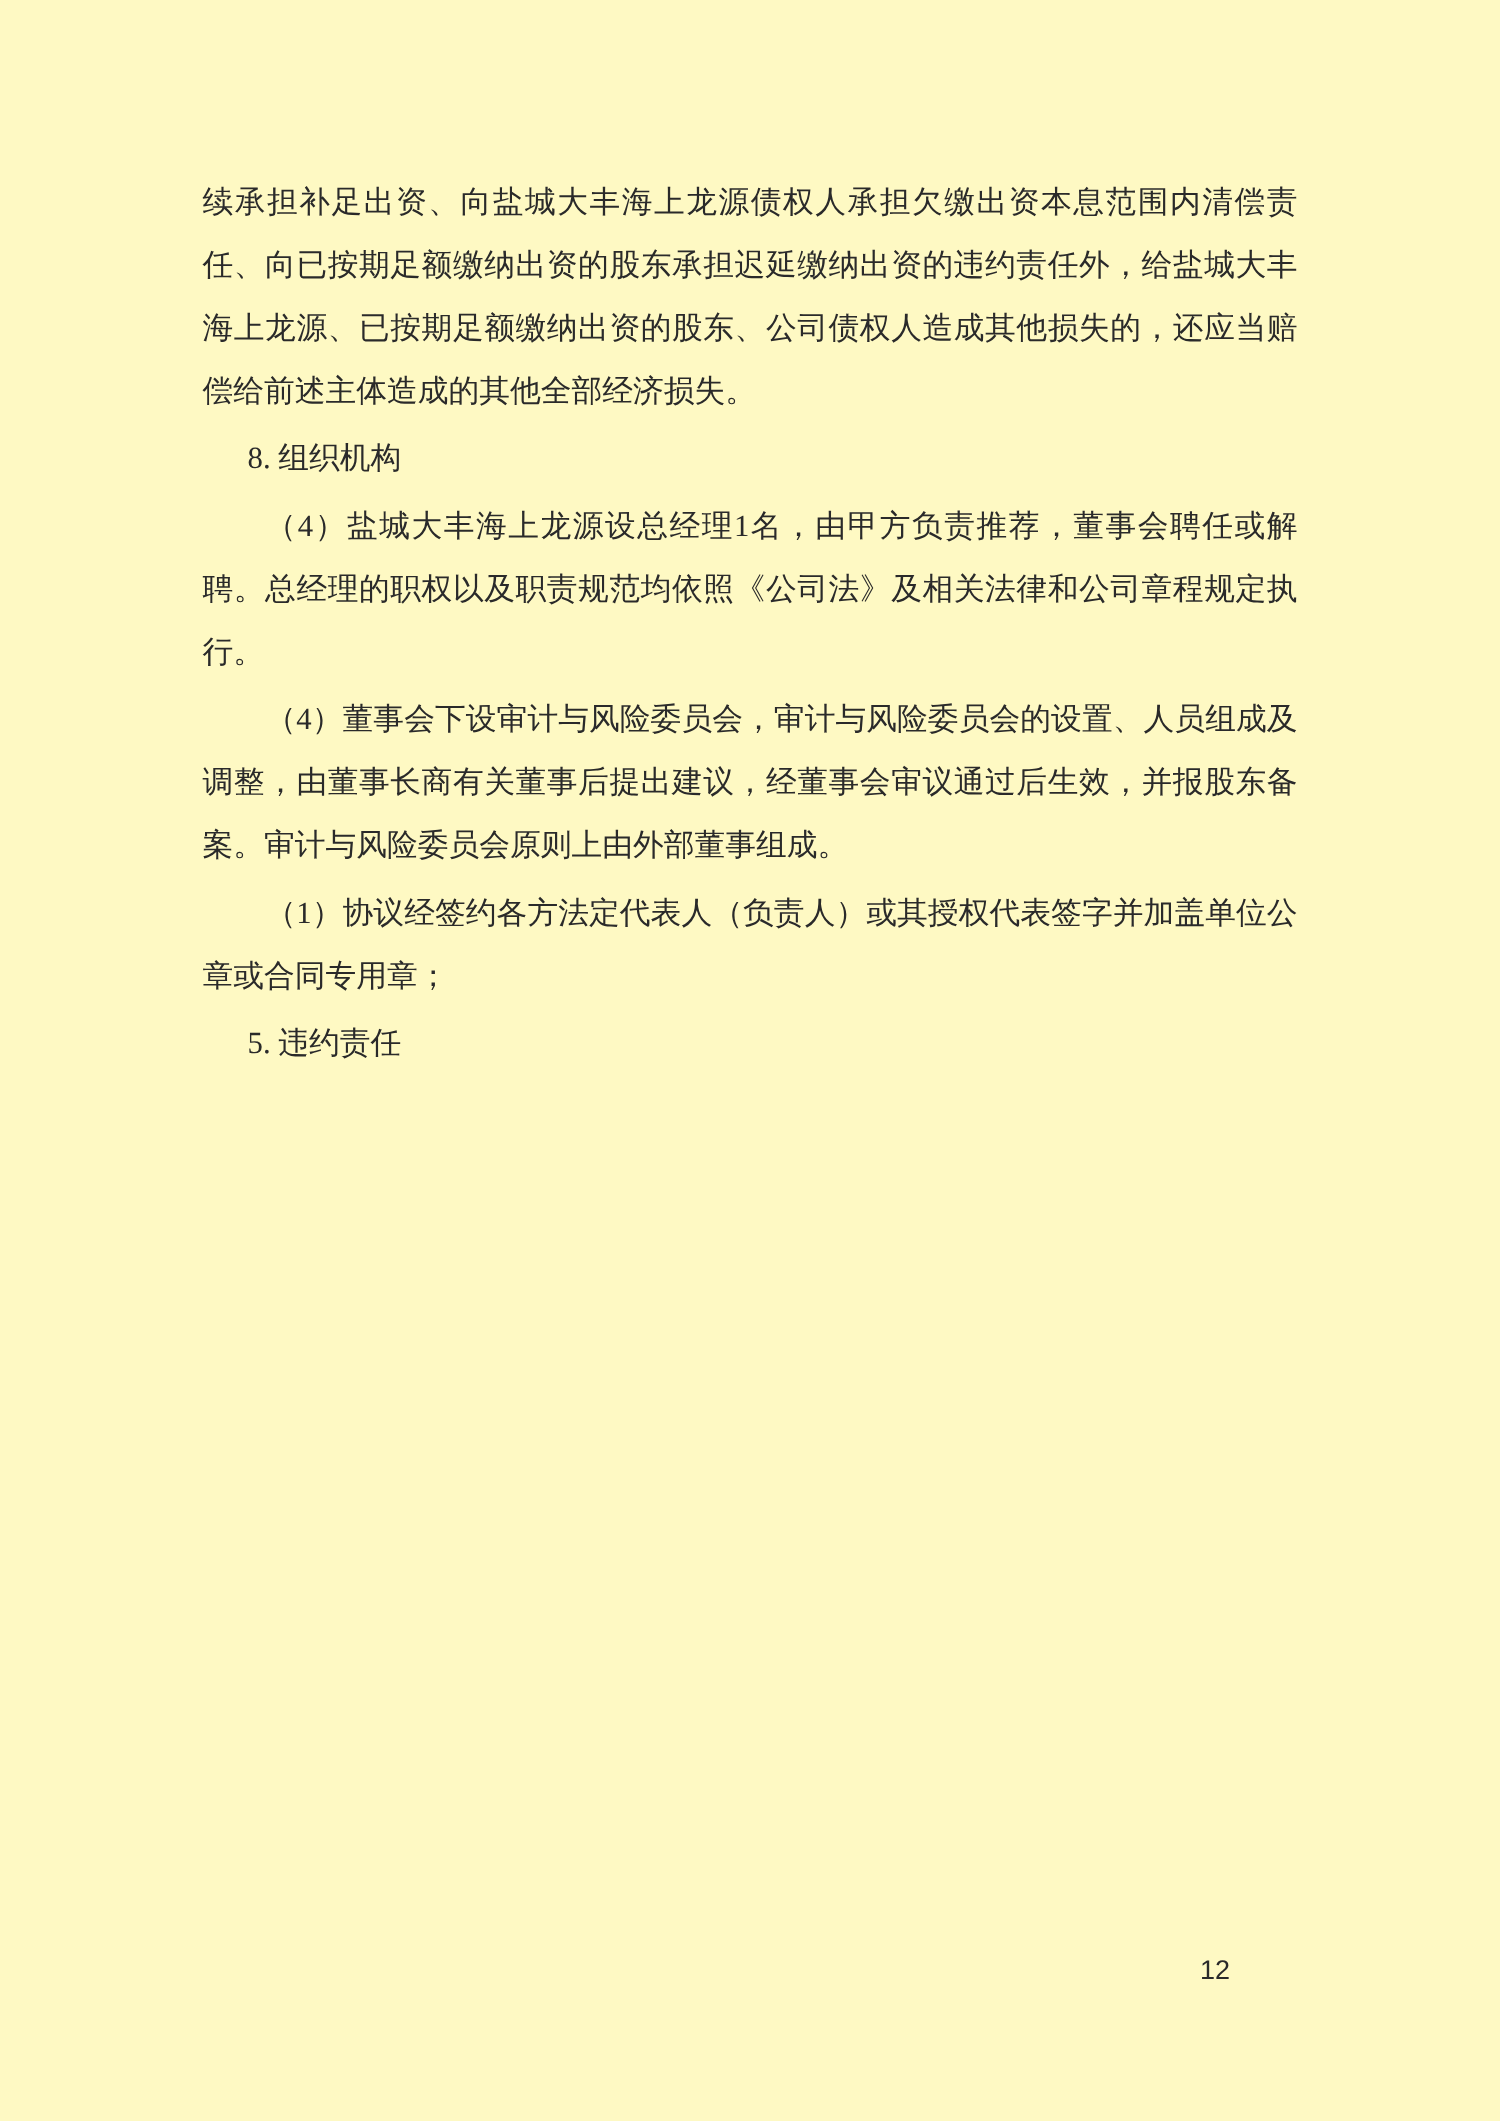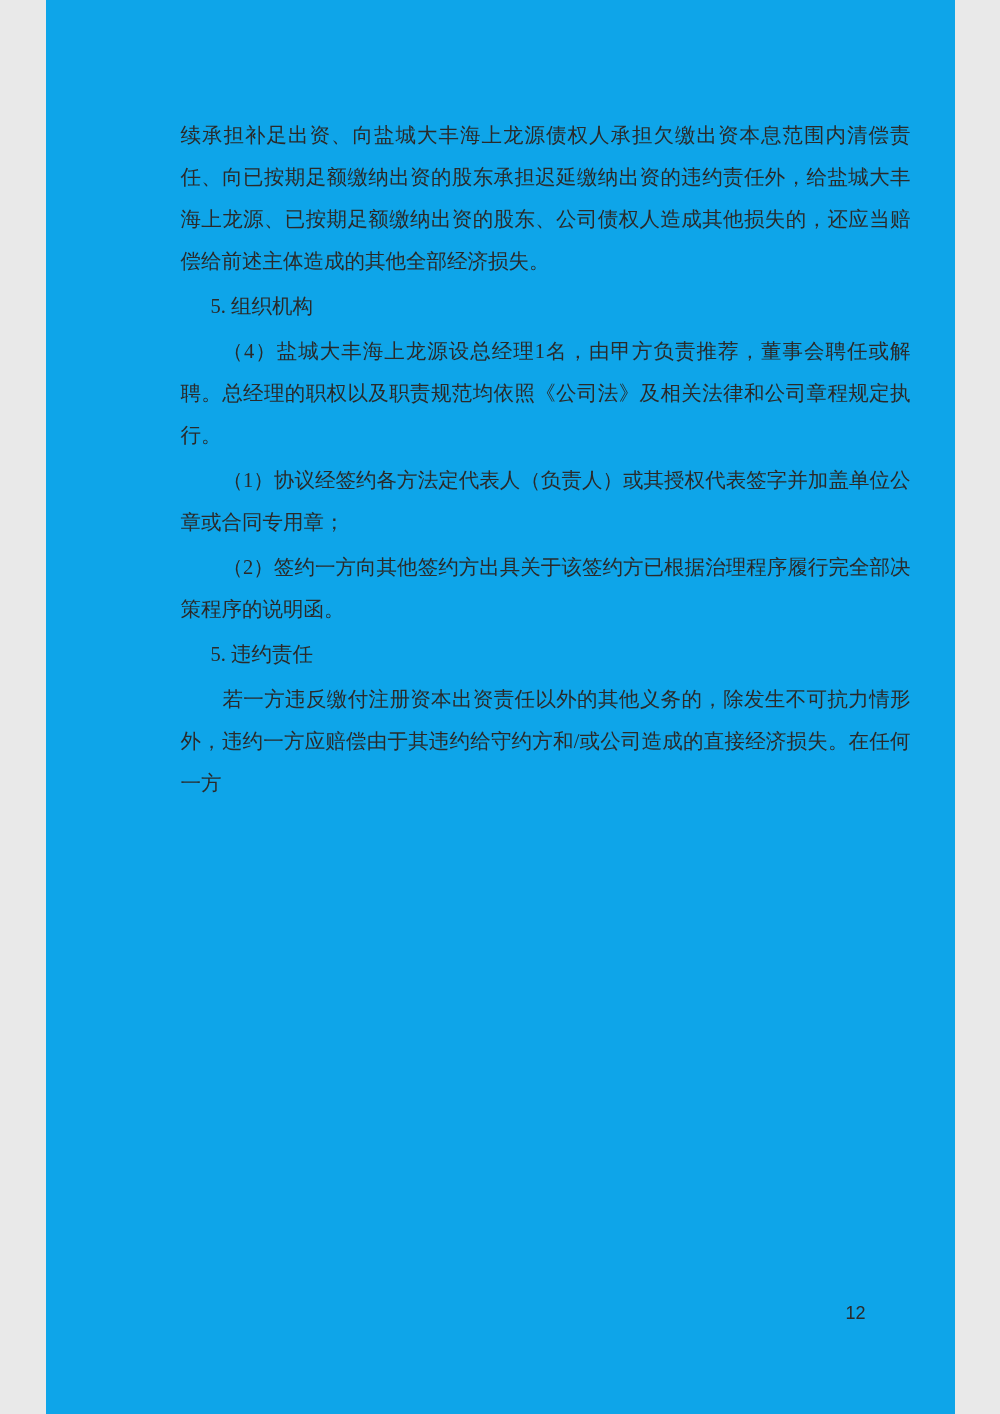--- a/index.html
+++ b/index.html
@@ -2,24 +2,24 @@
 <html><head>
 <meta charset="utf-8">
 <style>
   html, body {
     margin: 0;
     padding: 0;
     background: #e9e9e9;
   }
   .page {
     position: relative;
-    width: 909px;
+    width: 1000px;
     height: 1414px;
     margin: 0 auto;
-    background: #0ea5e9;
+    background: #fef9c3;
     overflow: hidden;
     font-family: "Liberation Serif", "DejaVu Serif", serif;
   }
   .doc {
     position: absolute;
     top: 114px;
     left: 135px;
     width: 730px;
     color: #2a2a2a;
     font-size: 20.5px;
@@ -51,21 +51,20 @@
     font-size: 18px;
     line-height: 24px;
   }
 </style>
 </head>
 <body>
 
 <div class="page">
   <div class="doc">
     <p class="no-indent">续承担补足出资、向盐城大丰海上龙源债权人承担欠缴出资本息范围内清偿责任、向已按期足额缴纳出资的股东承担迟延缴纳出资的违约责任外，给盐城大丰海上龙源、已按期足额缴纳出资的股东、公司债权人造成其他损失的，还应当赔偿给前述主体造成的其他全部经济损失。</p>
-    <p class="heading">5. 组织机构</p>
+    <p class="heading">8. 组织机构</p>
     <p class="body-indent">（4）盐城大丰海上龙源设总经理1名，由甲方负责推荐，董事会聘任或解聘。总经理的职权以及职责规范均依照《公司法》及相关法律和公司章程规定执行。</p>
+    <p class="body-indent">（4）董事会下设审计与风险委员会，审计与风险委员会的设置、人员组成及调整，由董事长商有关董事后提出建议，经董事会审议通过后生效，并报股东备案。审计与风险委员会原则上由外部董事组成。</p>
     <p class="body-indent">（1）协议经签约各方法定代表人（负责人）或其授权代表签字并加盖单位公章或合同专用章；</p>
-    <p class="body-indent">（2）签约一方向其他签约方出具关于该签约方已根据治理程序履行完全部决策程序的说明函。</p>
     <p class="heading">5. 违约责任</p>
-    <p class="body-indent">若一方违反缴付注册资本出资责任以外的其他义务的，除发生不可抗力情形外，违约一方应赔偿由于其违约给守约方和/或公司造成的直接经济损失。在任何一方</p>
   </div>
   <div class="page-number">12</div>
 </div>
 
 </body></html>

